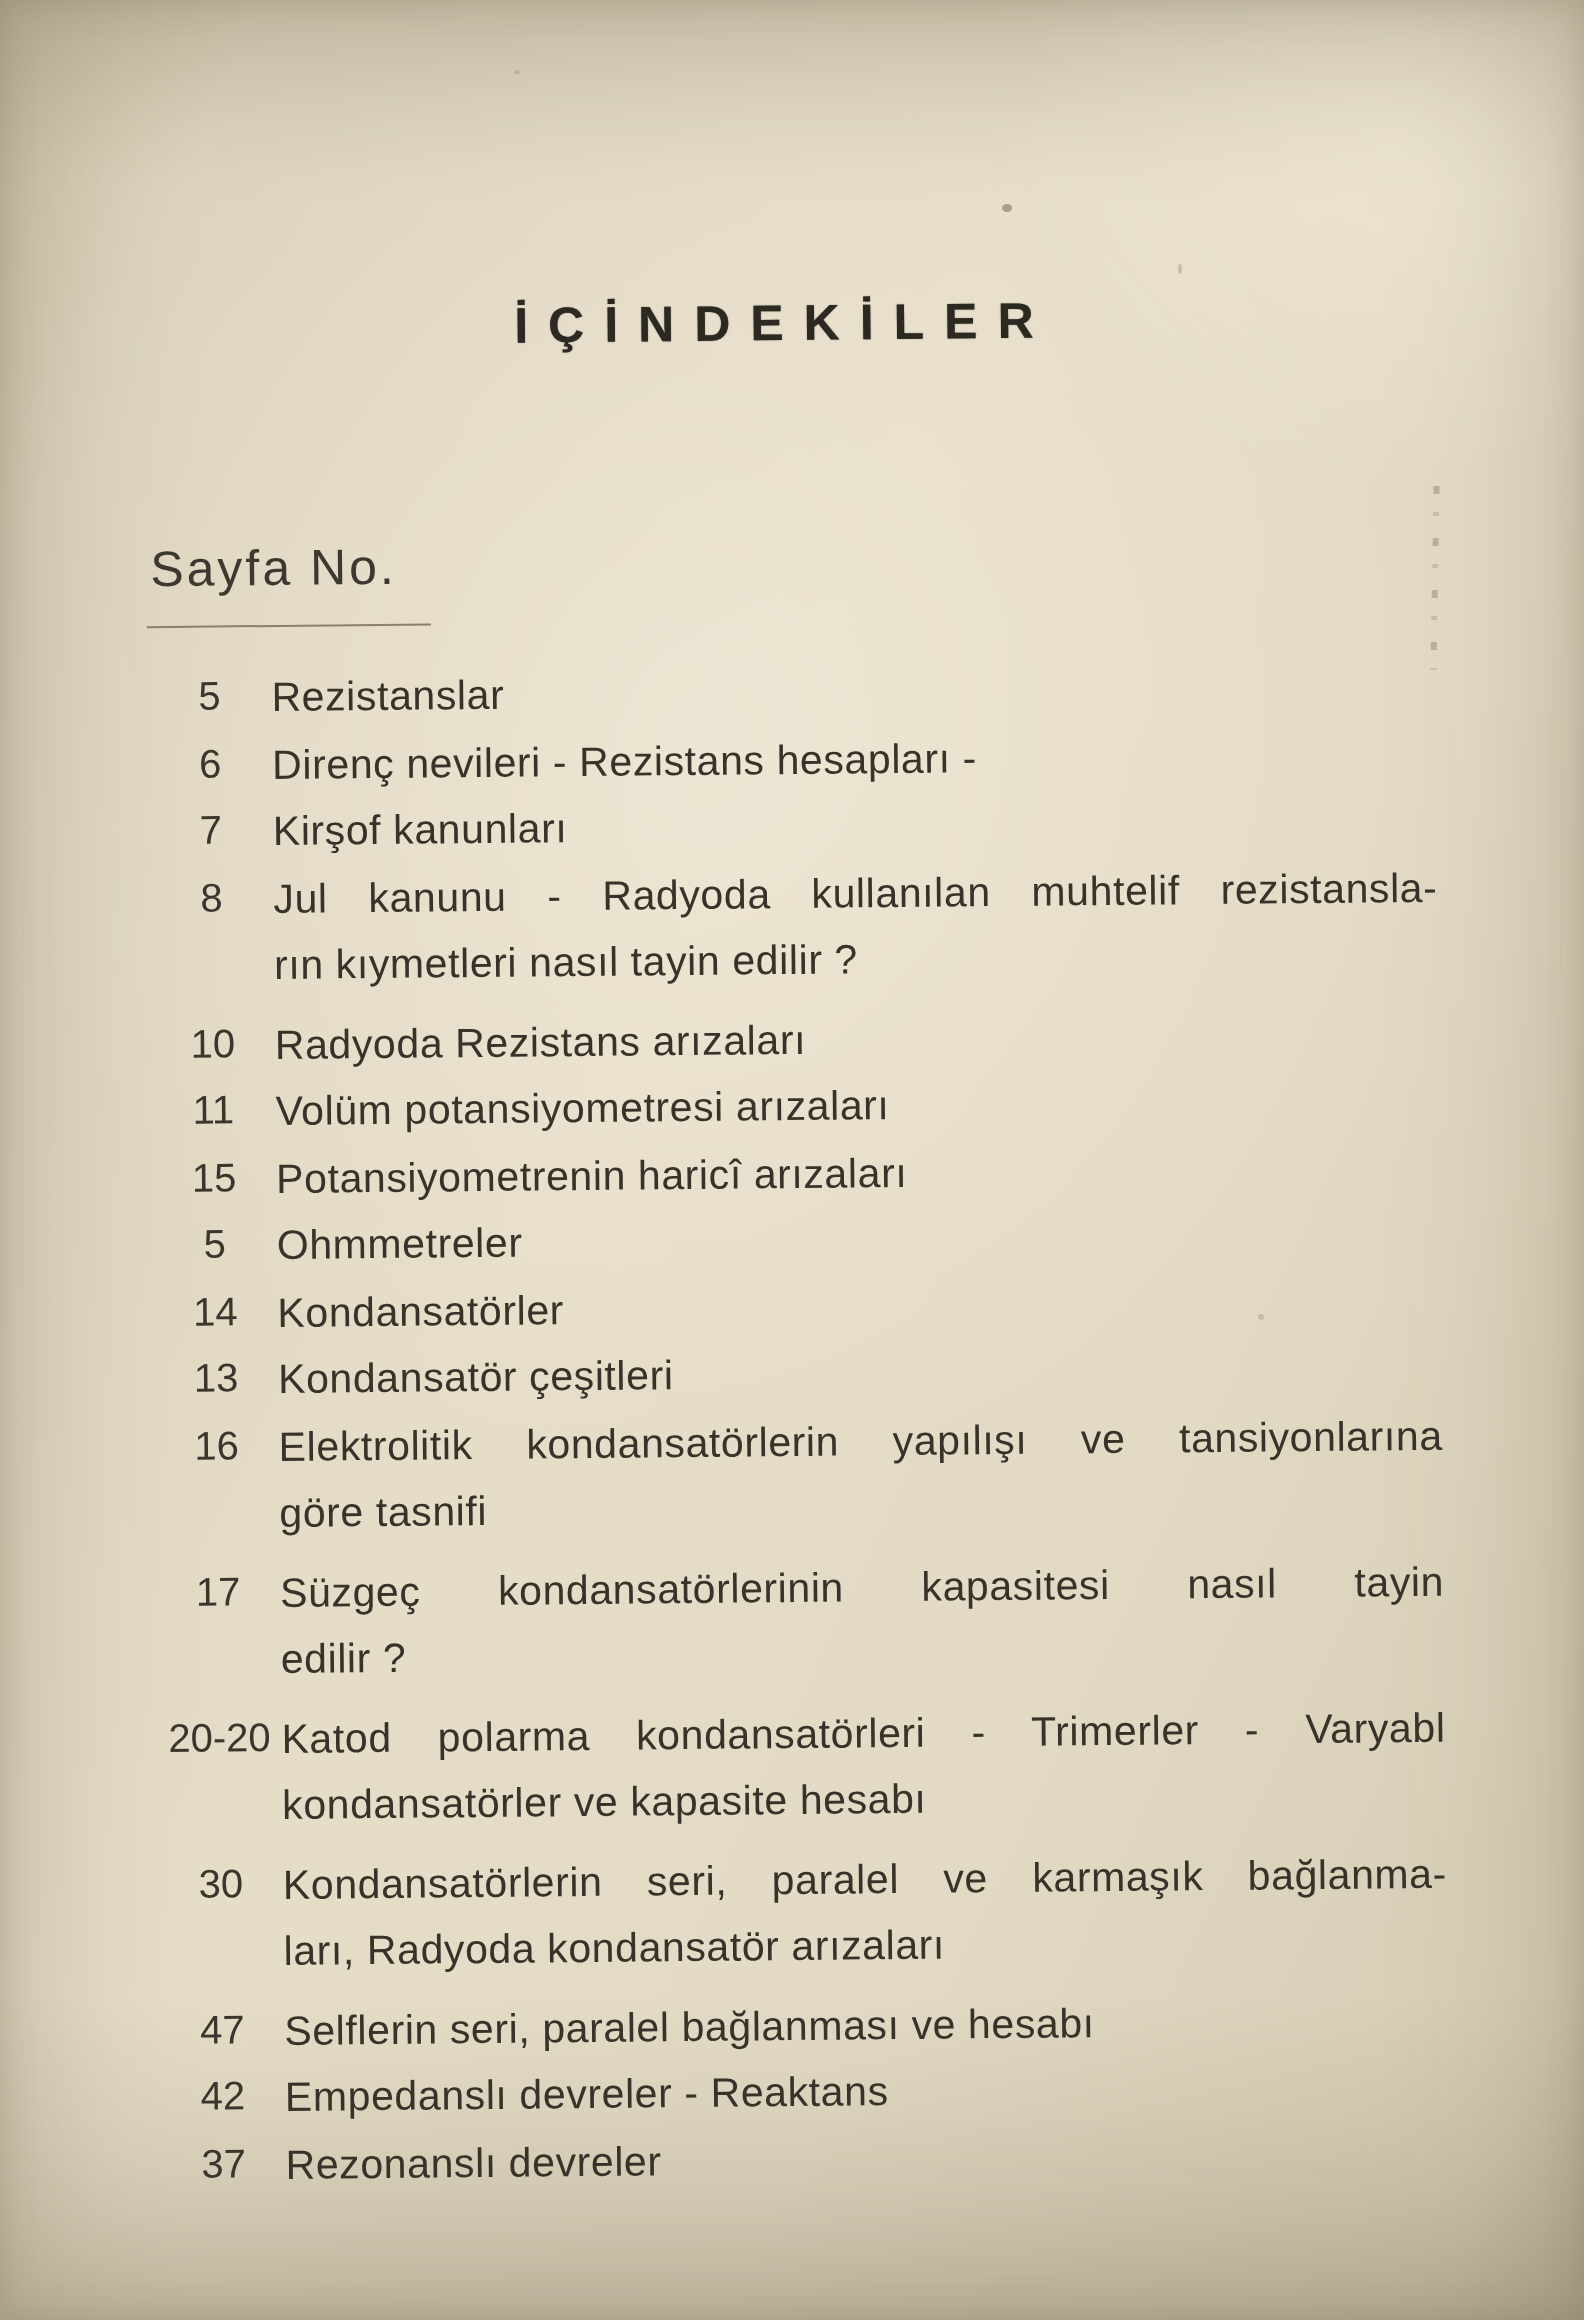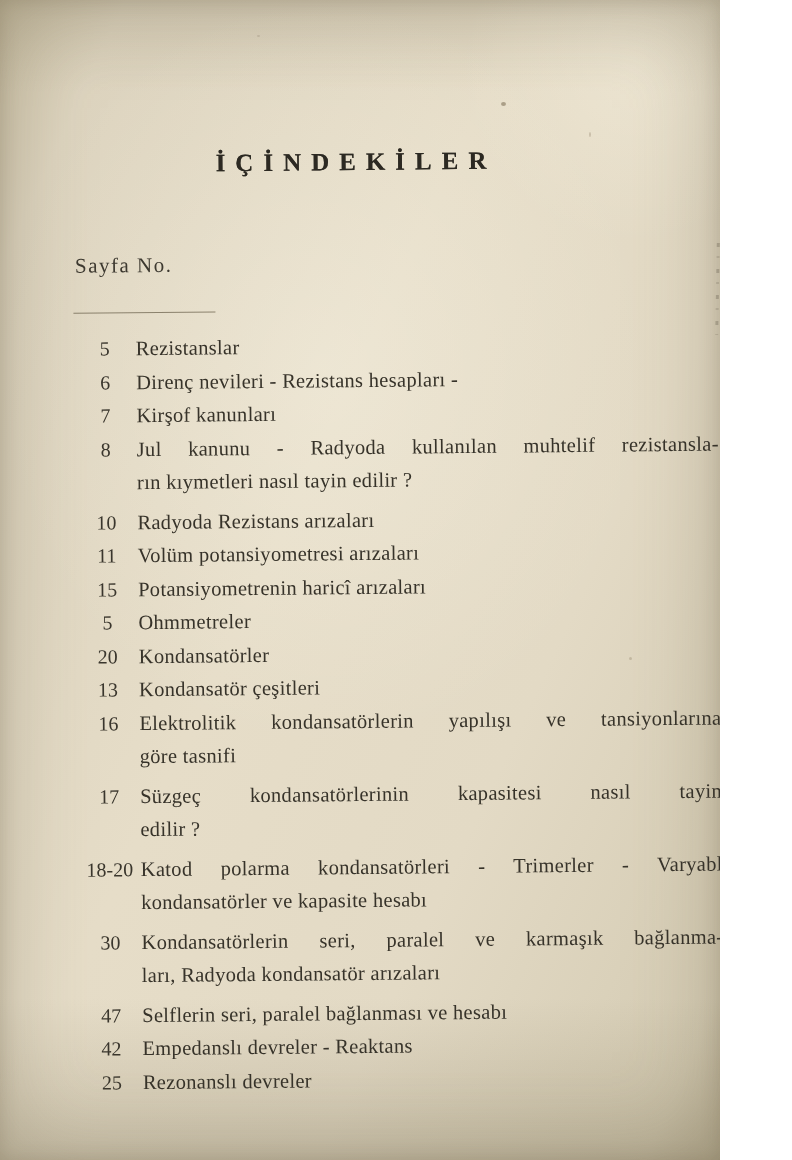--- a/index.html
+++ b/index.html
@@ -1,20 +1,20 @@
 <!DOCTYPE html>
 <html><head>
 <meta charset="utf-8">
 <style>
   html,body{margin:0;padding:0;}
   .page{
     position:relative;
-    width:720px;height:1160px;
+    width:792px;height:1160px;
     overflow:hidden;
-    font-family:Liberation Serif, serif;
+    font-family:Liberation Sans, sans-serif;
     background:
       radial-gradient(ellipse 70% 50% at 45% 32%, rgba(255,252,240,.30), transparent 65%),
       radial-gradient(ellipse 40% 25% at 88% 6%, rgba(255,250,235,.28), transparent 60%),
       linear-gradient(to bottom, rgba(120,108,80,.10) 0%, transparent 8%, transparent 86%, rgba(110,100,72,.22) 100%),
       linear-gradient(115deg, #cdc3a9 0%, #ddd4bf 10%, #e6ddc8 42%, #e3dac5 68%, #d5ccb4 94%, #c9bfa5 100%);
     box-shadow: inset 0 0 90px rgba(115,105,78,.38), inset 0 0 18px rgba(110,100,70,.25);
     color:#39352c;
   }
   .content{
     position:absolute; inset:0;
@@ -23,22 +23,22 @@
   }
   .title{
     position:absolute; top:148px; left:0; width:100%;
     text-align:center;
     font-size:25px; font-weight:bold;
     letter-spacing:10px;
     color:#2c2922;
     text-shadow:0 0 .6px rgba(44,41,34,.7);
   }
   .col-header{
-    position:absolute; top:251px; left:78px;
-    font-size:21px; letter-spacing:1.5px; color:#3d3930;
+    position:absolute; top:268px; left:78px;
+    font-size:25px; letter-spacing:1.5px; color:#3d3930;
   }
   .rule{
     position:absolute; top:310px; left:76px;
     width:142px; height:0;
     border-top:1.6px solid rgba(108,99,78,.75);
   }
   .toc{
     position:absolute; top:330px; left:76px; width:652px;
   }
   .row{display:flex; align-items:flex-start;}
@@ -143,21 +143,21 @@
       </div>
 
       <div class="row">
         <div class="num">5</div>
         <div class="entry">
           <div class="line">Ohmmetreler</div>
         </div>
       </div>
 
       <div class="row">
-        <div class="num">20</div>
+        <div class="num">14</div>
         <div class="entry">
           <div class="line">Kondansatörler</div>
         </div>
       </div>
 
       <div class="row">
         <div class="num">13</div>
         <div class="entry">
           <div class="line">Kondansatör çeşitleri</div>
         </div>
@@ -173,21 +173,21 @@
 
       <div class="row two">
         <div class="num">17</div>
         <div class="entry">
           <div class="line just">Süzgeç kondansatörlerinin kapasitesi nasıl tayin</div>
           <div class="line">edilir ?</div>
         </div>
       </div>
 
       <div class="row two">
-        <div class="num">18-20</div>
+        <div class="num">20-20</div>
         <div class="entry">
           <div class="line just">Katod polarma kondansatörleri - Trimerler - Varyabl</div>
           <div class="line">kondansatörler ve kapasite hesabı</div>
         </div>
       </div>
 
       <div class="row two">
         <div class="num">30</div>
         <div class="entry">
           <div class="line just">Kondansatörlerin seri, paralel ve karmaşık bağlanma-</div>
@@ -203,21 +203,21 @@
       </div>
 
       <div class="row">
         <div class="num">42</div>
         <div class="entry">
           <div class="line">Empedanslı devreler - Reaktans</div>
         </div>
       </div>
 
       <div class="row">
-        <div class="num">25</div>
+        <div class="num">37</div>
         <div class="entry">
           <div class="line">Rezonanslı devreler</div>
         </div>
       </div>
 
     </div>
 
     <div class="folio">103</div>
   </div>
 

